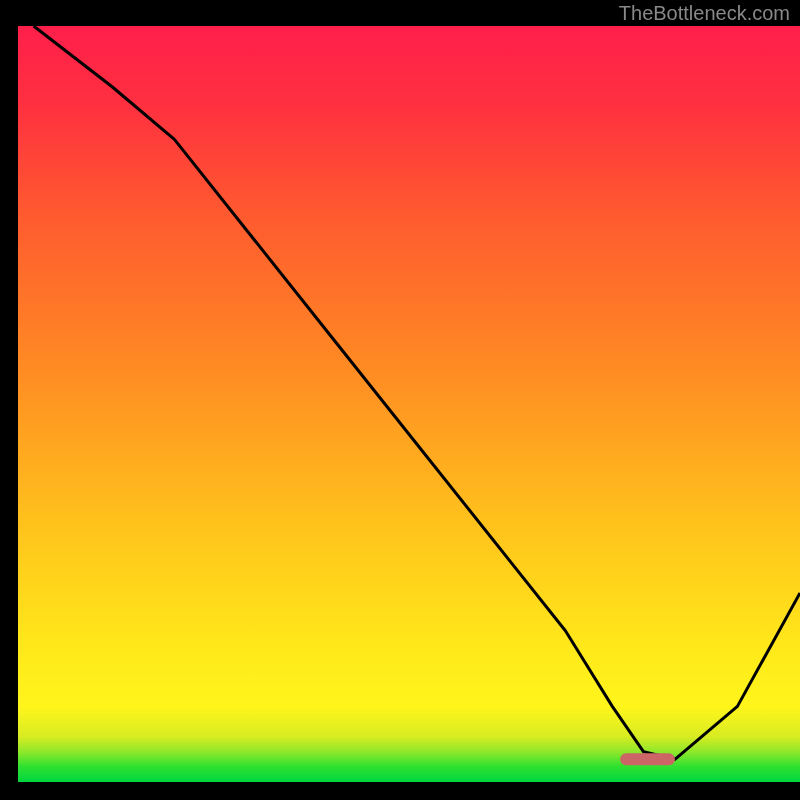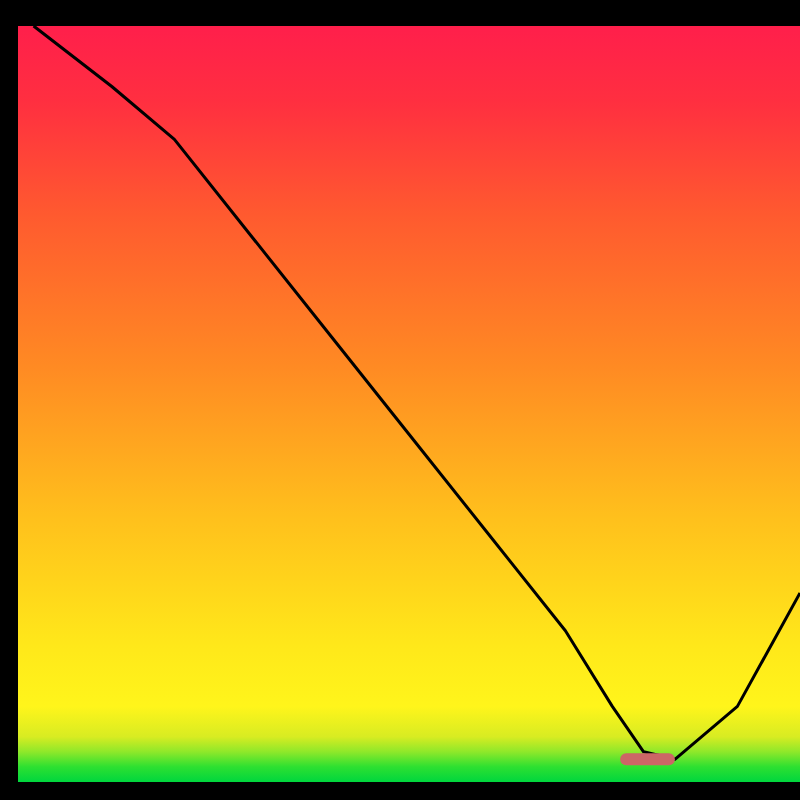--- a/index.html
+++ b/index.html
@@ -25,20 +25,21 @@
     color: #888;
     font-size: 20px;
     font-family: Arial, sans-serif;
     z-index: 10;
   }
 </style>
 </head>
 <body>
 
 <div class="canvas-wrap">
+  <div class="attribution">TheBottleneck.com</div>
   <svg id="chart-svg" width="800" height="800" viewBox="0 0 800 800">
     <defs>
       <linearGradient id="bg-grad" x1="0" y1="1" x2="0" y2="0">
           <stop offset="0%" stop-color="#00d63e"></stop>
           <stop offset="2%" stop-color="#2de031"></stop>
           <stop offset="4%" stop-color="#8fe82a"></stop>
           <stop offset="6%" stop-color="#d8ec22"></stop>
           <stop offset="10%" stop-color="#fff51b"></stop>
           <stop offset="18%" stop-color="#ffe81a"></stop>
           <stop offset="35%" stop-color="#ffc01c"></stop>

